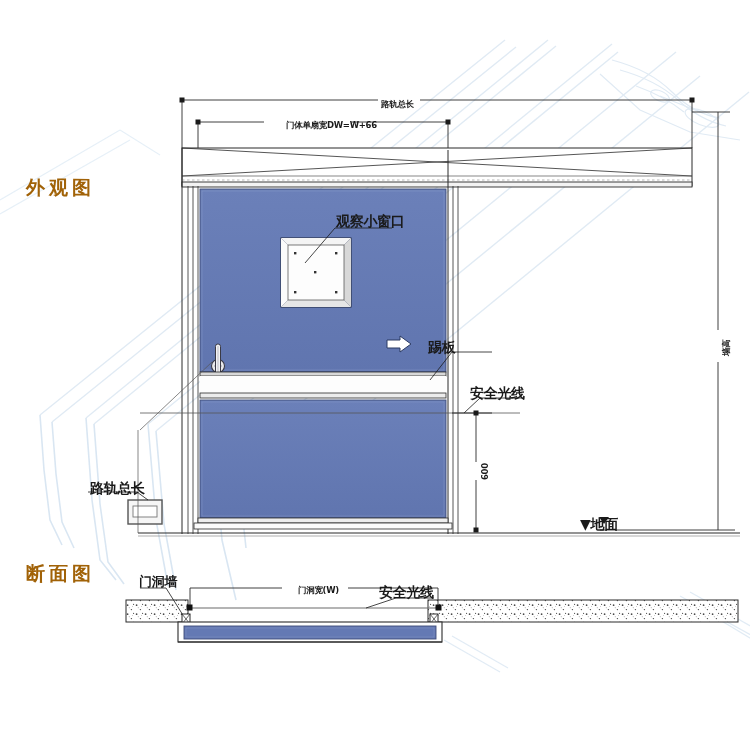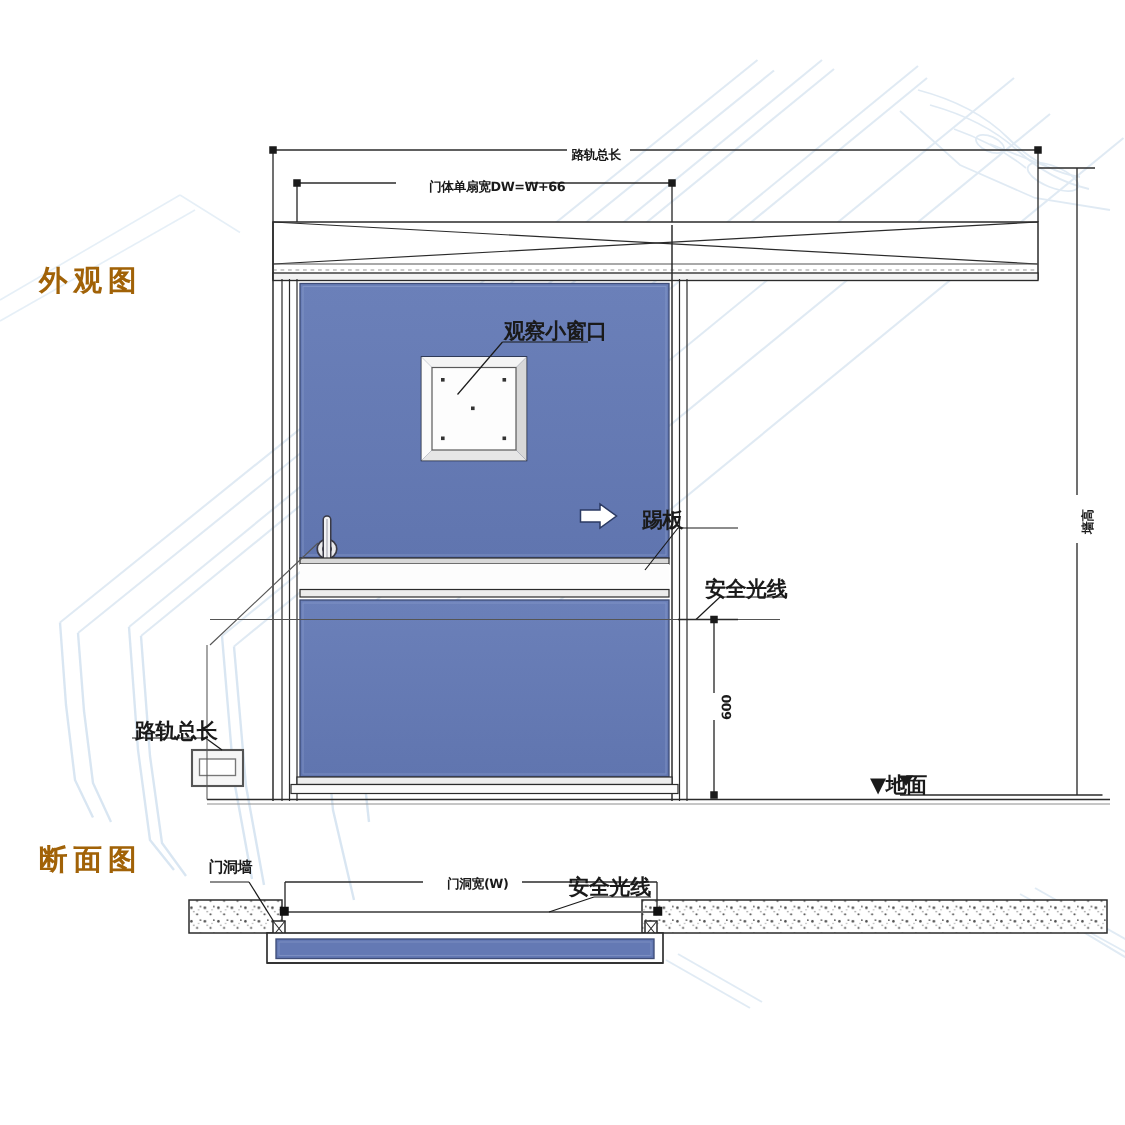--- a/index.html
+++ b/index.html
@@ -322,17 +322,17 @@
   <div class="lbl note-txt" style="left:336px;top:214px;">观察小窗口</div>
 
   <div class="lbl note-txt" style="left:428px;top:340px;">踢板</div>
 
   <div class="lbl note-txt" style="left:470px;top:386px;">安全光线</div>
 
   <div class="lbl note-txt" style="left:90px;top:481px;">路轨总长</div>
 
   <div class="lbl note-txt" style="left:580px;top:517px;">▼地面</div>
 
-  <div class="lbl note-txt" style="left:139px;top:575px;font-size:10px;font-family:Liberation Mono, monospace;">门洞墙</div>
+  <div class="lbl note-txt" style="left:139px;top:575px;font-size:13px;">门洞墙</div>
 
   <div class="lbl note-txt" style="left:379px;top:585px;">安全光线</div>
 
 </div>
 
 </body></html>

